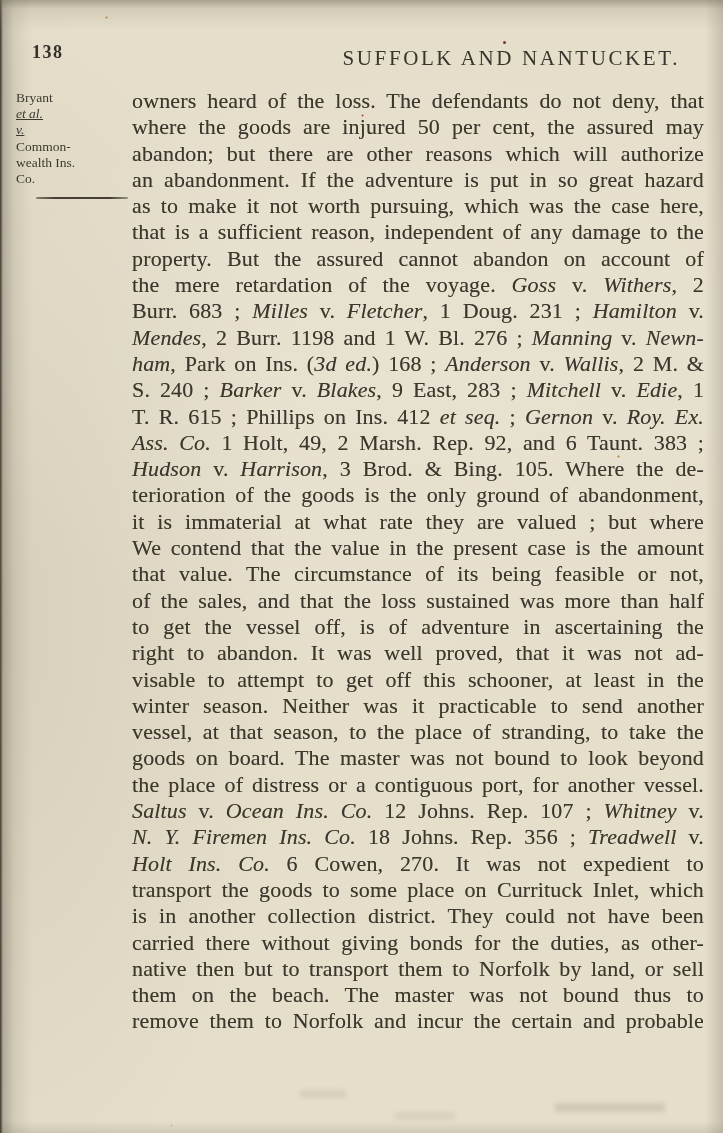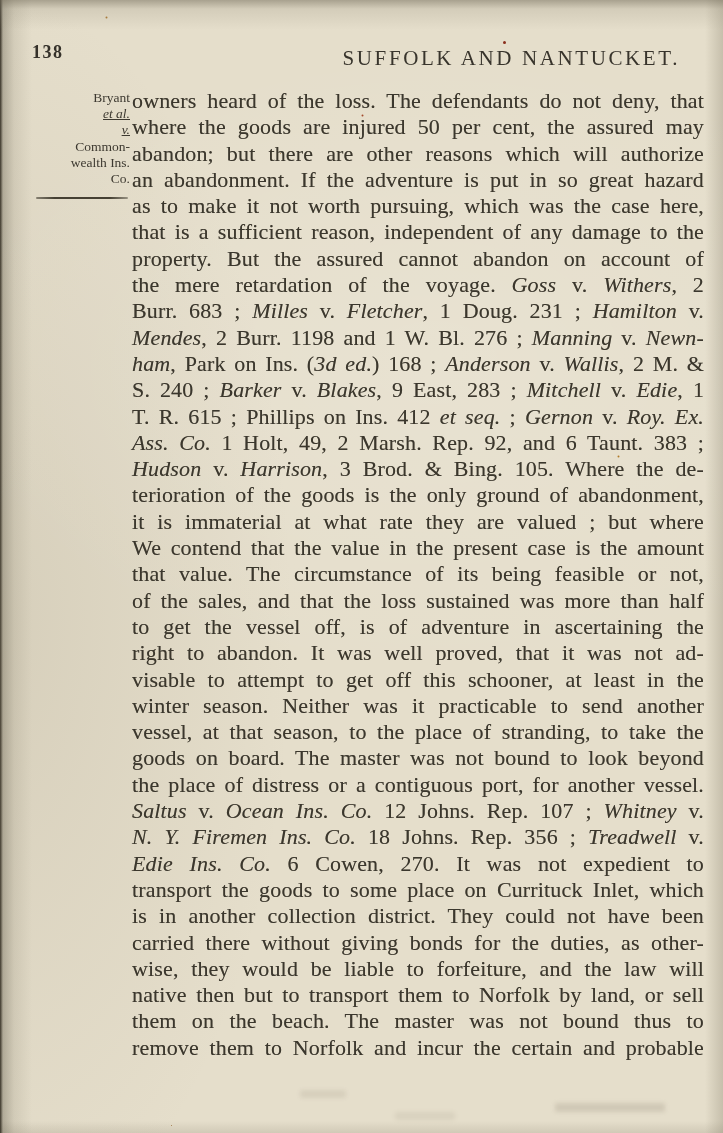--- a/index.html
+++ b/index.html
@@ -26,21 +26,21 @@
     font-size:18px;letter-spacing:1.5px;font-weight:600;color:#35312a;
   }
   .running-head{
     position:absolute;left:140px;top:46px;width:540px;
     text-align:right;font-size:21px;letter-spacing:2.6px;
     color:#38342c;white-space:nowrap;
   }
   
   .margin-note{
     position:absolute;left:16px;top:90px;width:114px;
-    text-align:right;font-size:13.5px;line-height:16.2px;color:#3d3930;
+    text-align:left;font-size:13.5px;line-height:16.2px;color:#3d3930;
   }
   .margin-note .it{font-style:italic;text-decoration:underline;}
   .margin-rule{
     position:absolute;left:36px;top:197px;width:92px;height:2px;
     background:linear-gradient(90deg, rgba(60,55,44,0.55), #454033 20%, #454033 80%, rgba(60,55,44,0.45));
     border-radius:1px;
   }
   
   .body-text{
     position:absolute;left:132px;top:88px;width:572px;
@@ -114,25 +114,24 @@
       <div class="body-line"><span>of the sales, and that the loss sustained was more than half</span></div>
       <div class="body-line"><span>to get the vessel off, is of adventure in ascertaining the</span></div>
       <div class="body-line"><span>right to abandon.  It was well proved, that it was not ad-</span></div>
       <div class="body-line"><span>visable to attempt to get off this schooner, at least in the</span></div>
       <div class="body-line"><span>winter season.  Neither was it practicable to send another</span></div>
       <div class="body-line"><span>vessel, at that season, to the place of stranding, to take the</span></div>
       <div class="body-line"><span>goods on board.  The master was not bound to look beyond</span></div>
       <div class="body-line"><span>the place of distress or a contiguous port, for another vessel.</span></div>
       <div class="body-line"><span class="it">Saltus</span><span> v. </span><span class="it">Ocean Ins. Co.</span><span> 12 Johns. Rep. 107 ; </span><span class="it">Whitney</span><span> v.</span></div>
       <div class="body-line"><span class="it">N. Y. Firemen Ins. Co.</span><span> 18 Johns. Rep. 356 ; </span><span class="it">Treadwell</span><span> v.</span></div>
-      <div class="body-line"><span class="it">Edie Ins. Co.</span><span> 6 Cowen, 270.  It was not expedient to</span></div>
+      <div class="body-line"><span class="it">Holt Ins. Co.</span><span> 6 Cowen, 270.  It was not expedient to</span></div>
       <div class="body-line"><span>transport the goods to some place on Currituck Inlet, which</span></div>
       <div class="body-line"><span>is in another collection district.  They could not have been</span></div>
       <div class="body-line"><span>carried there without giving bonds for the duties, as other-</span></div>
-      <div class="body-line"><span>wise, they would be liable to forfeiture, and the law will</span></div>
       <div class="body-line"><span>native then but to transport them to Norfolk by land, or sell</span></div>
       <div class="body-line"><span>them on the beach.  The master was not bound thus to</span></div>
       <div class="body-line"><span>remove them to Norfolk and incur the certain and probable</span></div>
     </div>
 
   <div class="speckles"></div>
   <div class="ghost ghost-1"></div>
   <div class="ghost ghost-2"></div>
   <div class="ghost ghost-3"></div>
 </div>

